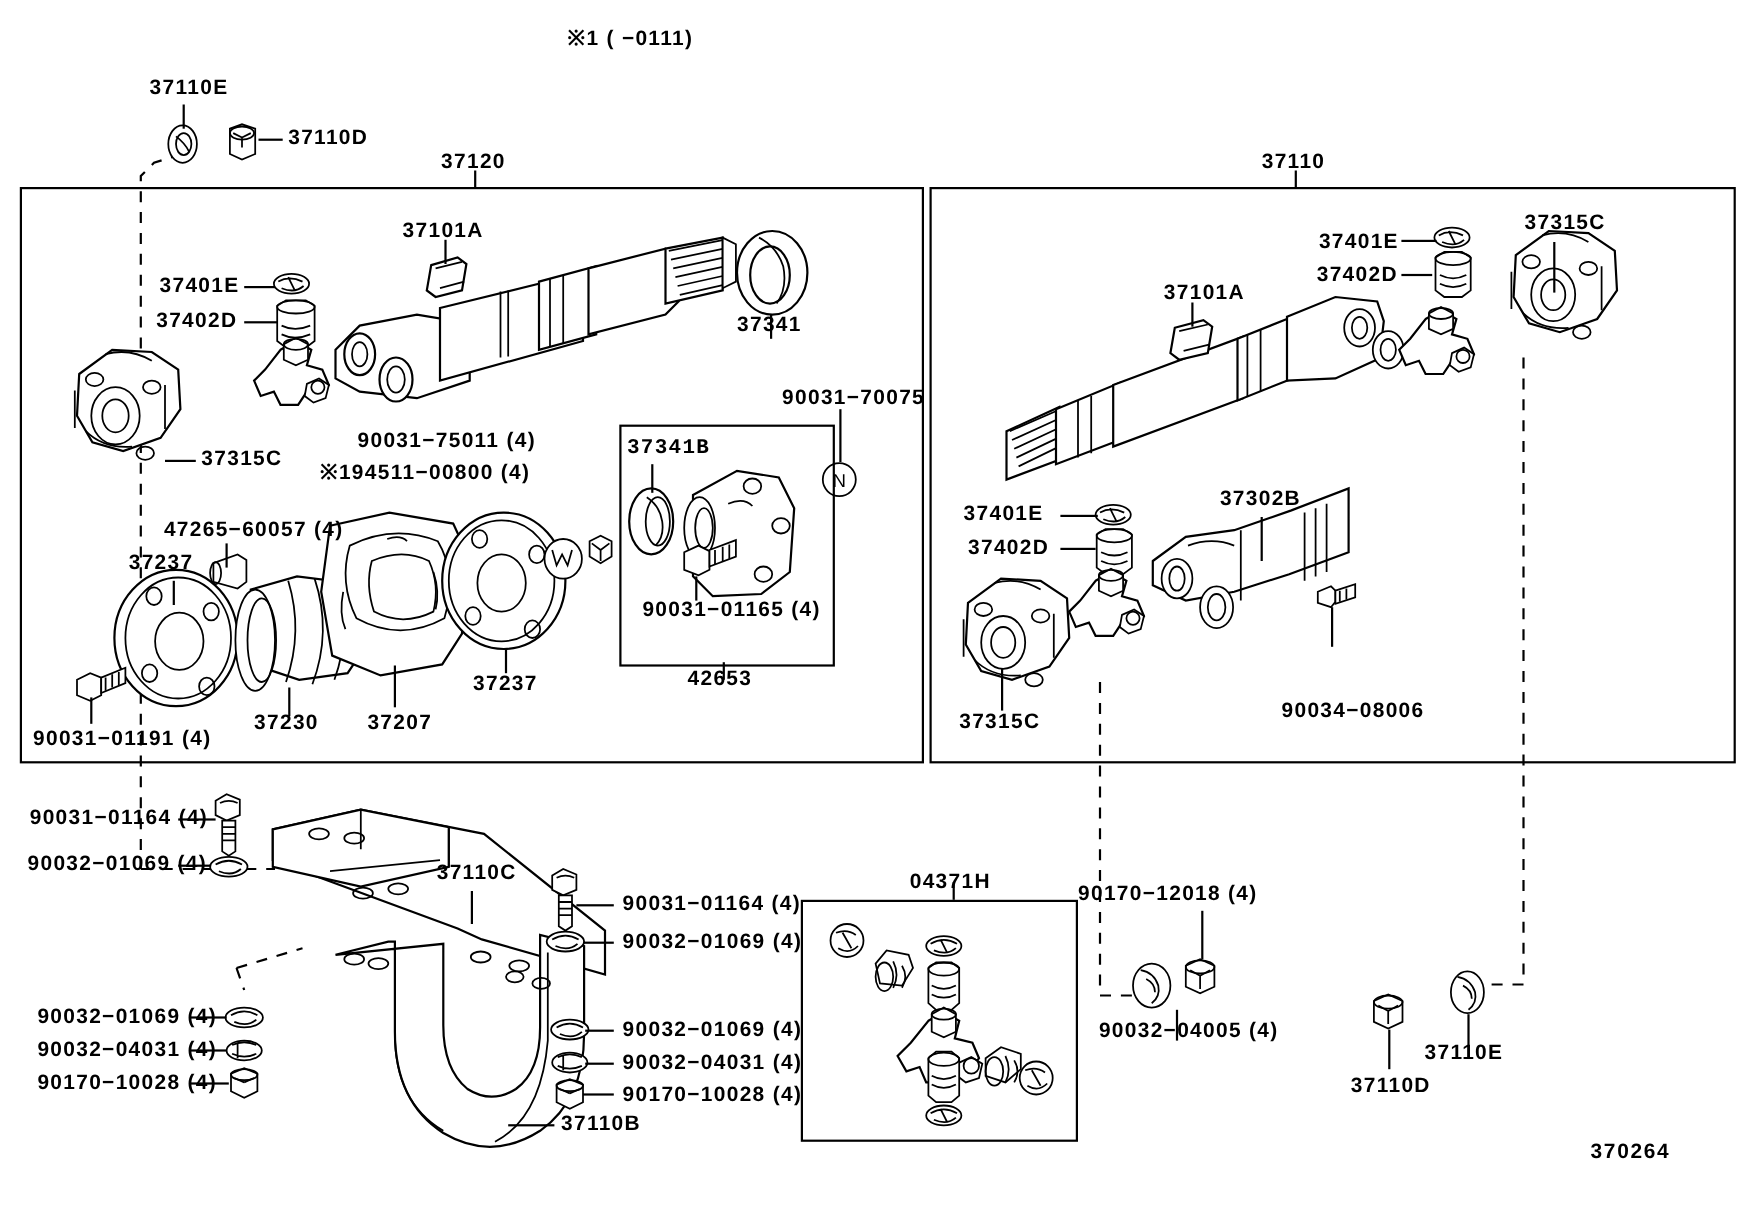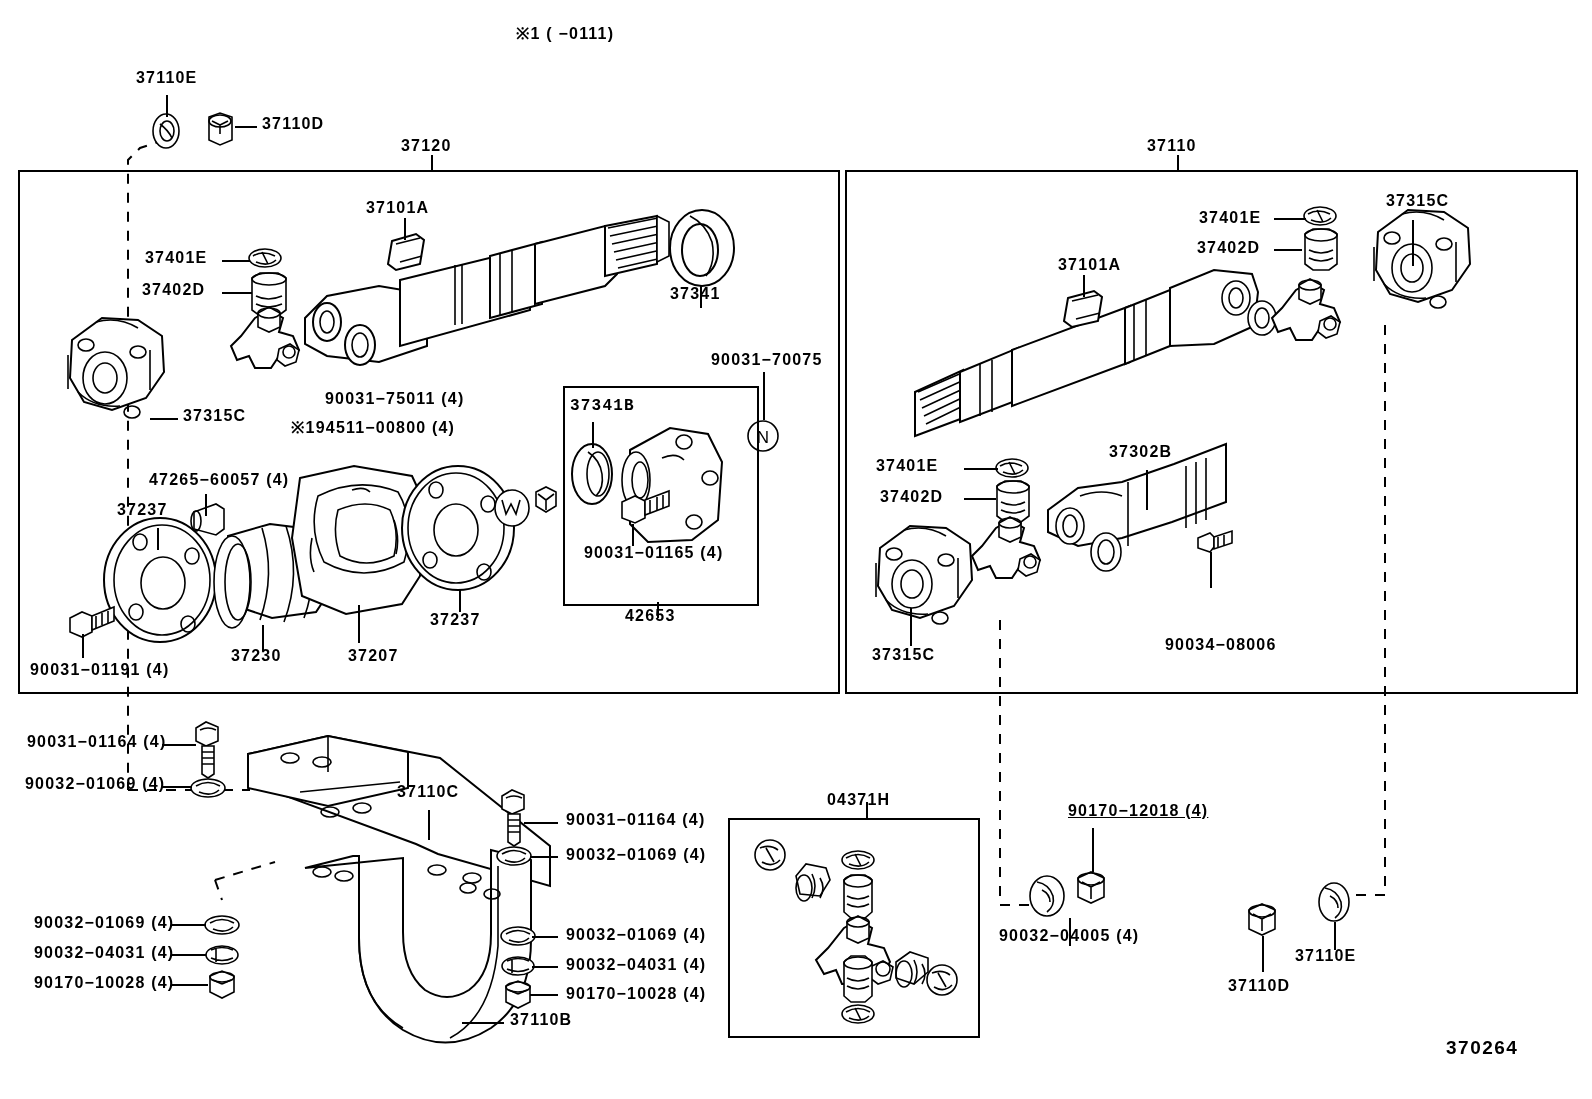--- a/index.html
+++ b/index.html
@@ -8,21 +8,21 @@
   #sheet{
     position:relative;
     width:1592px;height:1099px;
     background:#ffffff;
     overflow:hidden;
   }
   
   .lbl{
     position:absolute;
     font-family:"Liberation Sans",sans-serif;
-    font-size:16px;
+    font-size:19px;
     font-weight:700;
     color:#000000;
     letter-spacing:1.2px;
     white-space:nowrap;
     line-height:1;
   }
   .lbl.foot{font-size:19px;letter-spacing:1.5px;}
   
   .leader{position:absolute;background:#000;}
   .lh{height:2px;}
@@ -523,21 +523,21 @@
   <div class="lbl" style="left:291px;top:420px;">※194511−00800 (4)</div>
   <div class="lbl" style="left:711px;top:352px;">90031−70075</div>
 
   <div class="lbl" style="left:570px;top:398px;font-family:Liberation Mono, monospace;">37341B</div>
   <div class="lbl" style="left:584px;top:545px;">90031−01165 (4)</div>
   <div class="lbl" style="left:625px;top:608px;">42653</div>
 
   <div class="lbl" style="left:149px;top:472px;">47265−60057 (4)</div>
   <div class="lbl" style="left:117px;top:502px;">37237</div>
   <div class="lbl" style="left:231px;top:648px;">37230</div>
-  <div class="lbl" style="left:348px;top:648px;text-align:center;">37207</div>
+  <div class="lbl" style="left:334px;top:648px;text-align:center;">37207</div>
   <div class="lbl" style="left:430px;top:612px;">37237</div>
   <div class="lbl" style="left:30px;top:662px;">90031−01191 (4)</div>
 
   <div class="lbl" style="left:1058px;top:257px;">37101A</div>
   <div class="lbl" style="left:1199px;top:210px;">37401E</div>
   <div class="lbl" style="left:1197px;top:240px;">37402D</div>
   <div class="lbl" style="left:1386px;top:193px;">37315C</div>
 
   <div class="lbl" style="left:876px;top:458px;">37401E</div>
   <div class="lbl" style="left:880px;top:489px;">37402D</div>
@@ -554,20 +554,20 @@
   <div class="lbl" style="left:34px;top:915px;">90032−01069 (4)</div>
   <div class="lbl" style="left:34px;top:945px;">90032−04031 (4)</div>
   <div class="lbl" style="left:34px;top:975px;">90170−10028 (4)</div>
 
   <div class="lbl" style="left:566px;top:927px;">90032−01069 (4)</div>
   <div class="lbl" style="left:566px;top:957px;">90032−04031 (4)</div>
   <div class="lbl" style="left:566px;top:986px;">90170−10028 (4)</div>
   <div class="lbl" style="left:510px;top:1012px;">37110B</div>
 
   <div class="lbl" style="left:827px;top:792px;text-align:center;">04371H</div>
-  <div class="lbl" style="left:1068px;top:803px;text-decoration:underline;">90170−12018 (4)</div>
+  <div class="lbl" style="left:980px;top:803px;">90170−12018 (4)</div>
   <div class="lbl" style="left:999px;top:928px;">90032−04005 (4)</div>
   <div class="lbl" style="left:1228px;top:978px;">37110D</div>
   <div class="lbl" style="left:1295px;top:948px;">37110E</div>
 
   <div class="lbl foot" style="left:1446px;top:1038px;">370264</div>
 
 </div>
 
 </body></html>

